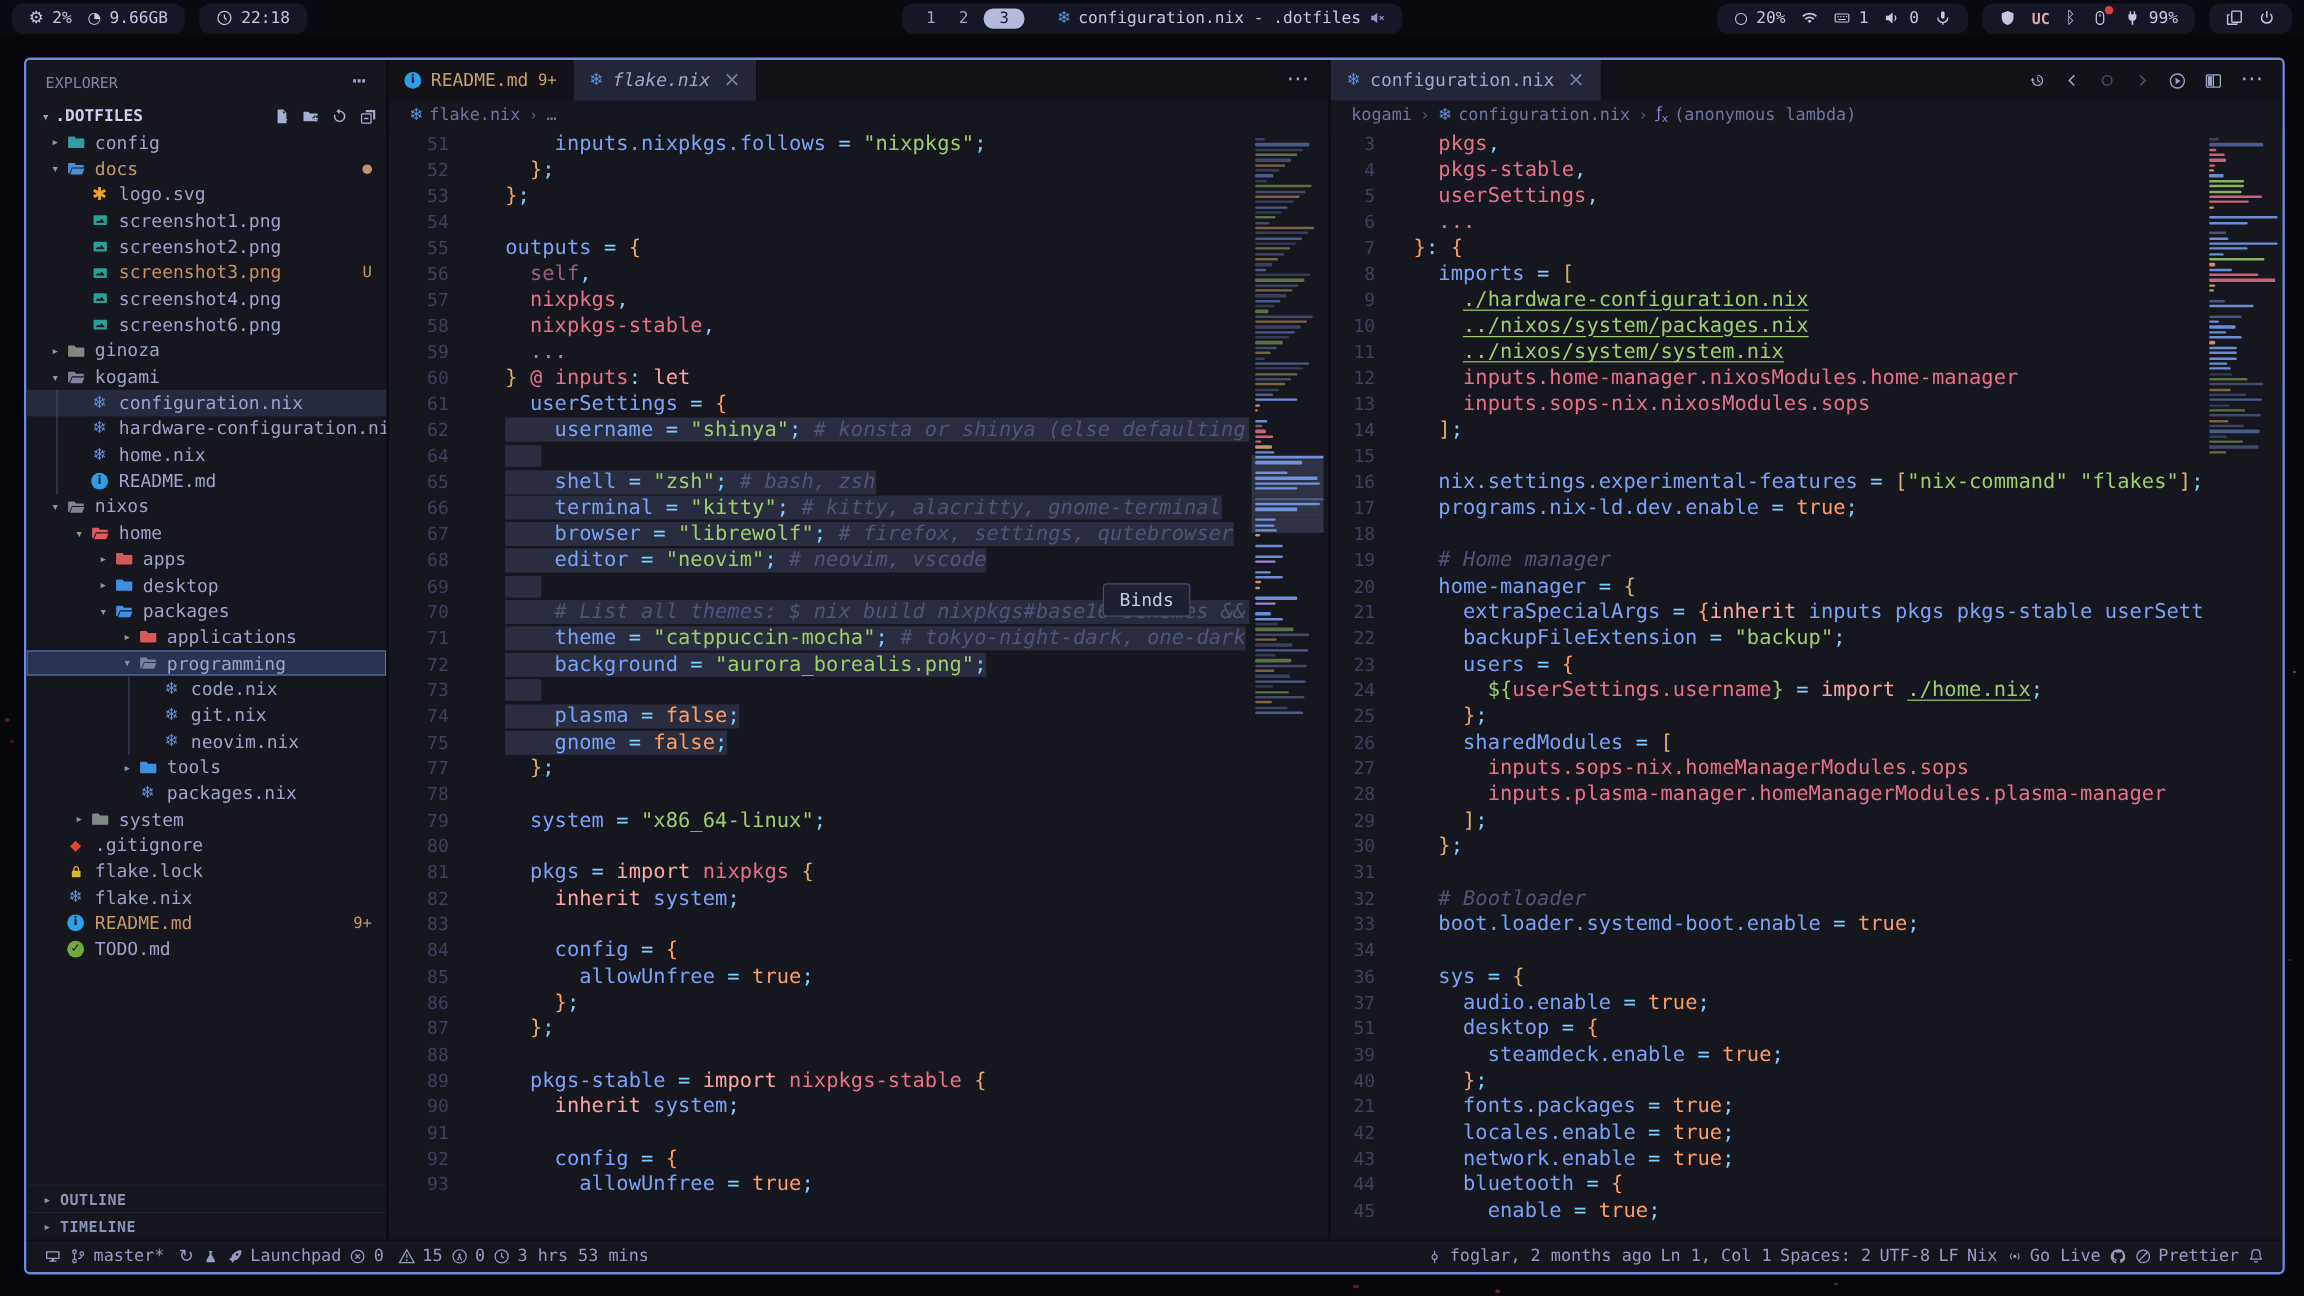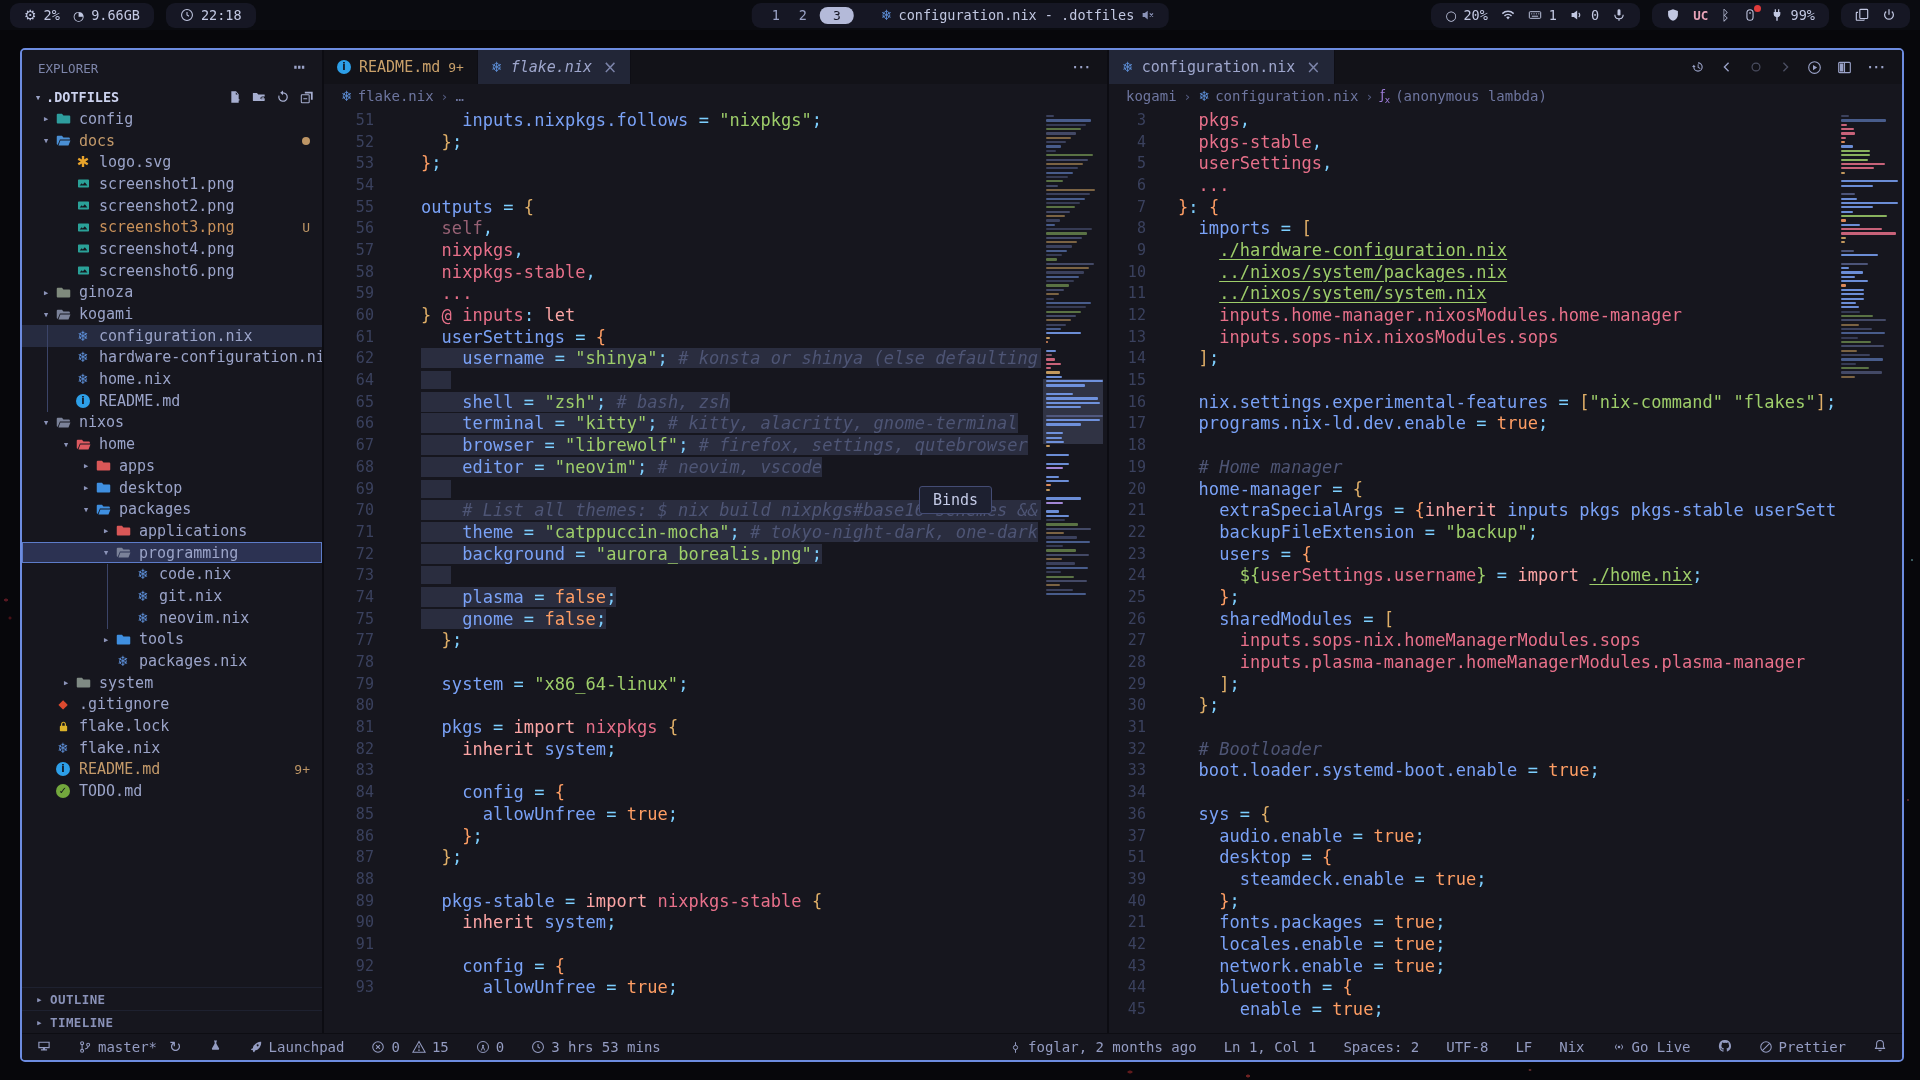--- a/index.html
+++ b/index.html
@@ -94,21 +94,21 @@
   .tok-u { color:#9ece6a; text-decoration:underline; text-underline-offset:3px; }
   .minimap { flex:0 0 66px; padding:6px 4px 0 2px; overflow:hidden; }
   .mrow { height:4.35px; display:flex; align-items:center; padding-left:3px; }
   .mrow.msel { background:rgba(110,120,160,.30); }
   .mbar { height:2.2px; border-radius:1px; }
   .tooltip { position:absolute; background:#1d2030; border:1px solid #444c74; color:#c4cae6;
     font-size:15px; padding:4px 13px; border-radius:3px; z-index:6; }
   
   .statusbar { height:27px; flex:0 0 27px; display:flex; align-items:center; justify-content:space-between;
     background:#15151d; border-top:1px solid #0d0d13; padding:0 15px; font-size:14px; color:#949cc2; }
-  #st-left, #st-right { display:flex; align-items:flex-start; gap:27px; }
+  #st-left, #st-right { display:flex; align-items:center; gap:7px; }
   .sitem { display:flex; align-items:center; gap:12px; cursor:pointer; white-space:nowrap; }
   .spart { display:flex; align-items:center; gap:6px; }
 </style>
 </head>
 <body>
 
 <div class="desktop">
   <div class="topbar">
     <div id="tb-left" style="display:flex;gap:12px">
         <div class="pill">

